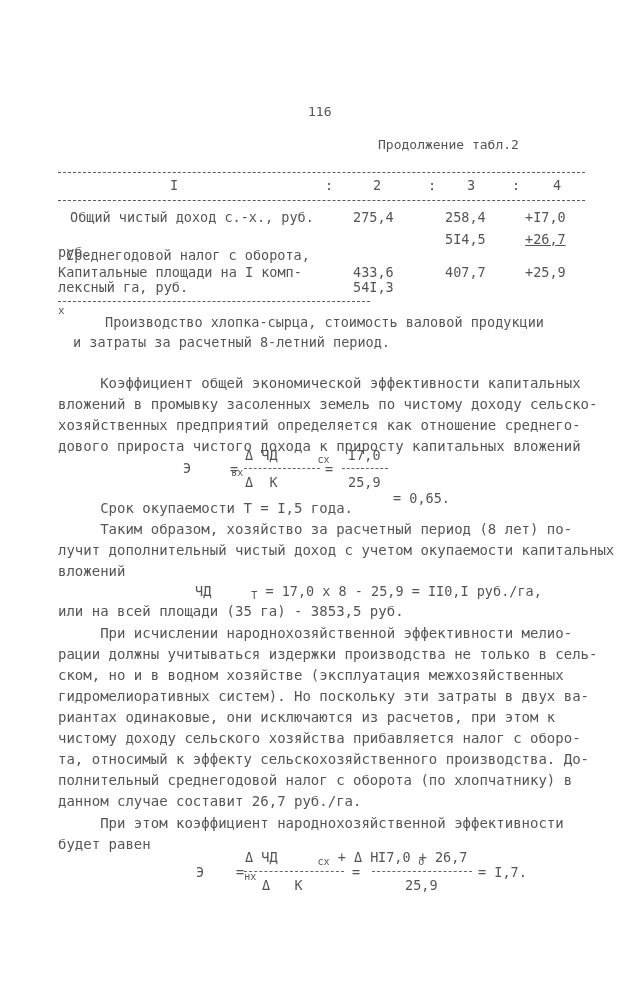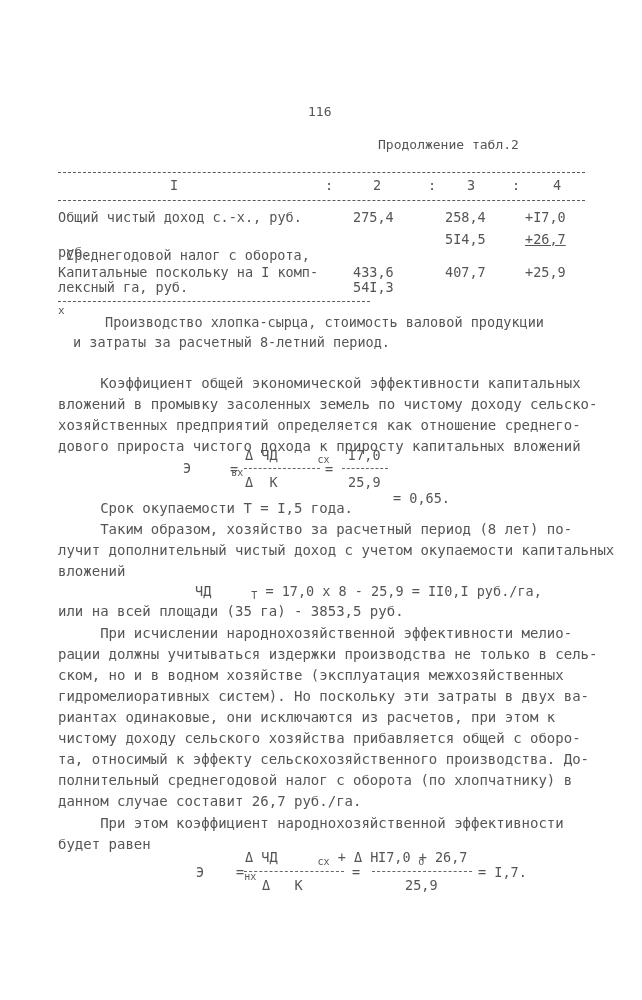--- a/index.html
+++ b/index.html
@@ -31,36 +31,36 @@
   <div class="abs hdr" style="left:170px;">I</div>
   <div class="abs hdr" style="left:325px;">:</div>
   <div class="abs hdr" style="left:373px;">2</div>
   <div class="abs hdr" style="left:428px;">:</div>
   <div class="abs hdr" style="left:467px;">3</div>
   <div class="abs hdr" style="left:512px;">:</div>
   <div class="abs hdr" style="left:553px;">4</div>
   <div class="rule" style="left:58px; top:200px; width:527px;"></div>
 
   <div class="row" style="left:58px; top:211px;">
-    <div class="abs" style="left:0; top:0;">Общий чистый доход с.-х., руб.</div>
+    <div class="abs" style="left:12px; top:0;">Общий чистый доход с.-х., руб.</div>
     <div class="abs" style="left:295px; top:0;">275,4</div>
     <div class="abs" style="left:387px; top:0;">258,4</div>
     <div class="abs" style="left:467px; top:0;">+I7,0</div>
   </div>
 
   <div class="row" style="left:58px; top:233px;">
     <div class="abs" style="left:0; top:16px;margin-left:8px;">Среднегодовой налог с оборота,</div>
     <div class="abs" style="left:0; top:13px;">руб.</div>
     <div class="abs" style="left:295px; top:0;margin-top:48px;">54I,3</div>
     <div class="abs" style="left:387px; top:0;">5I4,5</div>
     <div class="abs" style="left:467px; top:0;text-decoration:underline;">+26,7</div>
   </div>
 
   <div class="row" style="left:58px; top:266px;">
-    <div class="abs" style="left:0; top:0;">Капитальные поскольку на I комп-</div>
+    <div class="abs" style="left:0; top:0;">Капитальные площади на I комп-</div>
     <div class="abs" style="left:0; top:15px;">лексный га, руб.</div>
     <div class="abs" style="left:295px; top:0;">433,6</div>
     <div class="abs" style="left:387px; top:0;">407,7</div>
     <div class="abs" style="left:467px; top:0;">+25,9</div>
   </div>
   <div class="rule" style="left:58px; top:301px; width:312px; border-top-width:1px;"></div>
 </div>
 
 <div class="abs foot-x">х</div>
 <div class="abs foot" style="top:314px;padding-left:32px;">Производство хлопка-сырца, стоимость валовой продукции</div>
@@ -91,21 +91,21 @@
 
 <div class="abs" style="left:195px; top:583px;"><span>ЧД</span><sub>Т</sub><span> = 17,0 х 8 - 25,9 = II0,I руб./га,</span></div>
 
 <div class="abs p" style="top:603px;">или на всей площади (35 га) - 3853,5 руб.</div>
 
 <div class="abs p" style="top:625px;">     При исчислении народнохозяйственной эффективности мелио-</div>
 <div class="abs p" style="top:646px;">рации должны учитываться издержки производства не только в сель-</div>
 <div class="abs p" style="top:667px;">ском, но и в водном хозяйстве (эксплуатация межхозяйственных</div>
 <div class="abs p" style="top:688px;">гидромелиоративных систем). Но поскольку эти затраты в двух ва-</div>
 <div class="abs p" style="top:709px;">риантах одинаковые, они исключаются из расчетов, при этом к</div>
-<div class="abs p" style="top:730px;">чистому доходу сельского хозяйства прибавляется общей с оборо-</div>
+<div class="abs p" style="top:730px;">чистому доходу сельского хозяйства прибавляется налог с оборо-</div>
 <div class="abs p" style="top:751px;">та, относимый к эффекту сельскохозяйственного производства. До-</div>
 <div class="abs p" style="top:772px;">полнительный среднегодовой налог с оборота (по хлопчатнику) в</div>
 <div class="abs p" style="top:793px;">данном случае составит 26,7 руб./га.</div>
 
 <div class="abs p" style="top:815px;">     При этом коэффициент народнохозяйственной эффективности</div>
 <div class="abs p" style="top:836px;">будет равен</div>
 
 <div>
   <div class="abs" style="left:196px; top:864px;"><span>Э</span><sub>нх</sub></div>
   <div class="abs" style="left:236px; top:864px;">=</div>

